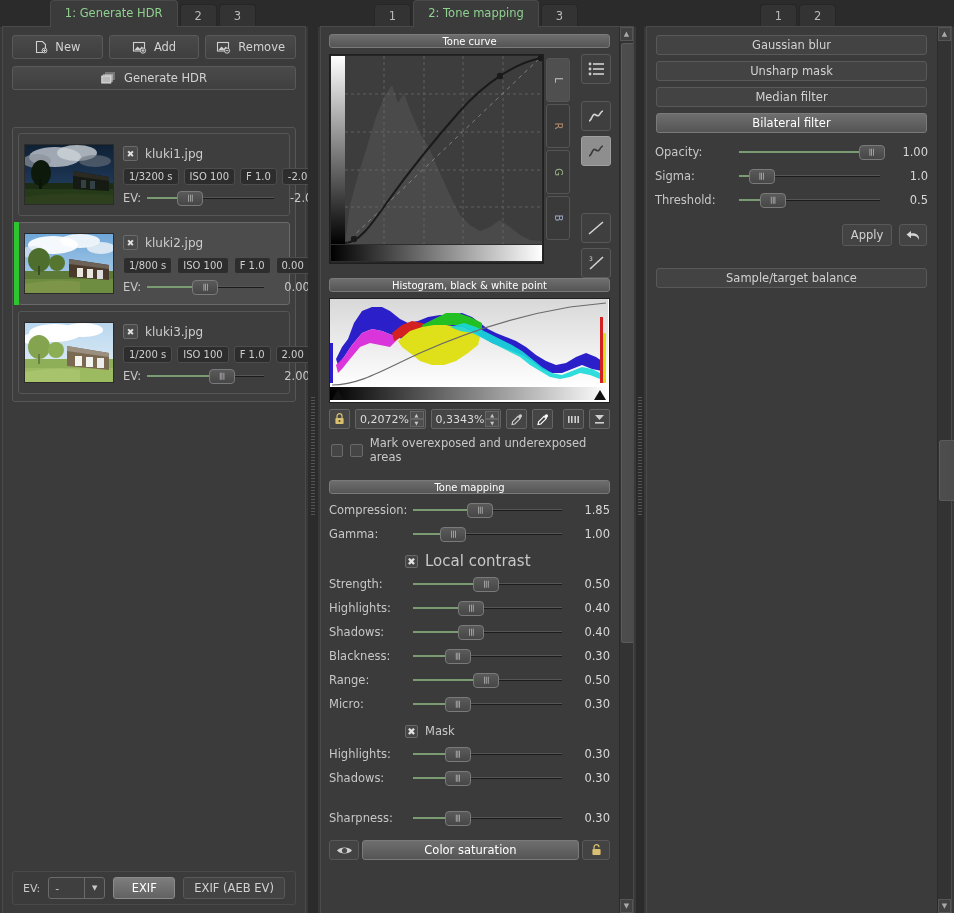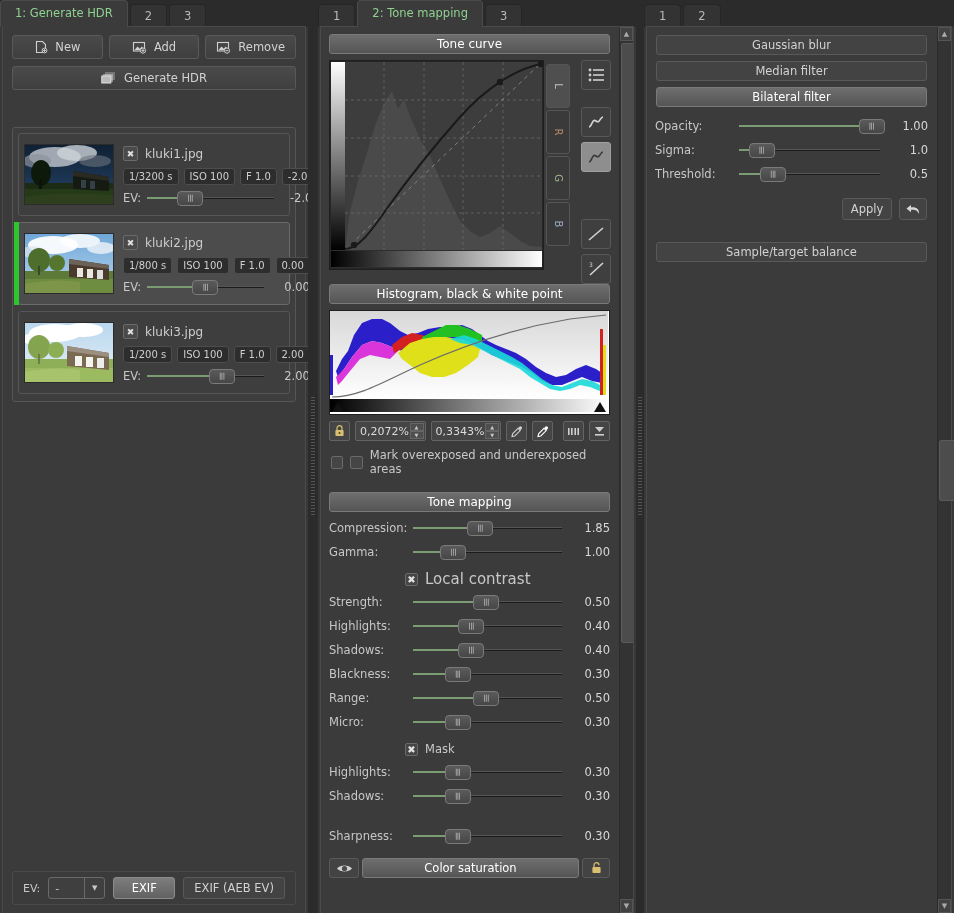--- a/index.html
+++ b/index.html
@@ -20,21 +20,21 @@
   #splitter-1   { left: 308px; width: 10px; top: 0; bottom: 0; position: absolute; background: #2b2b2b; }
   #panel-mid    { left: 318px; width: 318px; }
   #splitter-2   { left: 636px; width: 8px; top: 0; bottom: 0; position: absolute; background: #2b2b2b; }
   #panel-right  { left: 644px; width: 310px; }
   .grip { position: absolute; left: 50%; top: 50%; transform: translate(-50%,-50%);
           width: 4px; height: 120px;
           background-image: repeating-linear-gradient(to bottom,#555 0 1px,#2b2b2b 1px 3px); }
 
   
   .tabbar { position: relative; height: 27px; background: #2b2b2b; 
-            display: flex; align-items: flex-end; }
+            display: flex; align-items: flex-end; justify-content: center; }
   .tab { height: 23px; line-height: 22px; padding: 0 14px; margin-right: 2px;
          background: #333; color: #b9b9b9; font-size: 11.5px;
          border: 1px solid #262626; border-bottom: none;
          border-radius: 4px 4px 0 0; cursor: default; white-space: nowrap; }
   .tab.active { background: #3b3b3b; color: #8fd18f; height: 27px; line-height: 25px;
                 border-color: #4a4a4a; position: relative; z-index: 3; }
   .tabcontent { position: absolute; top: 26px; left: 0; right: 0; bottom: 0;
                 background: #3b3b3b; border-top: 1px solid #4a4a4a; }
   #panel-left .tabcontent  { border: 1px solid #4a4a4a; border-bottom: none; left:2px; right:2px;}
   #panel-mid .tabcontent   { border: 1px solid #4a4a4a; border-bottom: none; left:2px; right:2px;}
@@ -123,21 +123,21 @@
                border: 1px solid #4a4a4a; border-radius: 3px;
                display: flex; align-items: center; gap: 8px; padding: 0 10px; }
   .combo { width: 62px; height: 22px; background: #3f3f3f; border: 1px solid #6a6a6a;
            border-radius: 3px; display: flex; align-items: center; font-size: 11px;
            padding-left: 6px; position: relative; }
   .combo .arw { position: absolute; right: 0; top: 0; bottom: 0; width: 20px;
                 border-left: 1px solid #6a6a6a;
                 display: flex; align-items: center; justify-content: center; font-size: 7px; }
 
   
-  .secthdr { height: 20px; margin: 7px 8px 0 8px; font-size: 12px; justify-content: center; }
+  .secthdr { height: 14px; margin: 7px 8px 0 8px; font-size: 10px; justify-content: center; }
   .curvebox { position: relative; margin: 6px 8px 0 8px; height: 210px; display: flex; }
   .curvearea { position: relative; width: 215px; height: 210px; background: #2e2e2e;
                border: 1px solid #1f1f1f; }
   .chanbtns { width: 26px; margin-left: 2px; display: flex; flex-direction: column; padding-top: 4px;}
   .chan { width: 24px; height: 44px; background: #3a3a3a; border: 1px solid #555;
           border-radius: 3px; margin-bottom: 2px; position: relative; }
   .chan.active { background: #4f4f4f; }
   .chan span { position: absolute; left: 50%; top: 50%;
                transform: translate(-50%,-50%) rotate(90deg); font-size: 10px; color: #c2c2c2; }
   .chan.r span { color: #b58b6a; } .chan.g span { color: #9cb58a; } .chan.b span { color: #9aa8c4; }
@@ -768,20 +768,23 @@
       <div class="tab">1</div>
       <div class="tab">2</div>
     </div>
     <div class="tabcontent">
 
       <div style="position:absolute;left:0;top:0;right:15px;bottom:0;overflow:hidden">
         <div class="btn flat" style="margin:8px 9px 0 9px;height:20px">
           <span>Gaussian blur</span>
         </div>
         <div class="btn flat" style="margin:6px 9px 0 9px;height:20px">
+          <span>Unsharp mask</span>
+        </div>
+        <div class="btn flat" style="margin:6px 9px 0 9px;height:20px">
           <span>Median filter</span>
         </div>
         <div class="btn section" style="margin:6px 9px 0 9px;height:20px">
           <span>Bilateral filter</span>
         </div>
 
         <div style="margin-top:7px">
           <div class="srow">
             <span class="lbl">Opacity:</span>
             <div class="slider">

